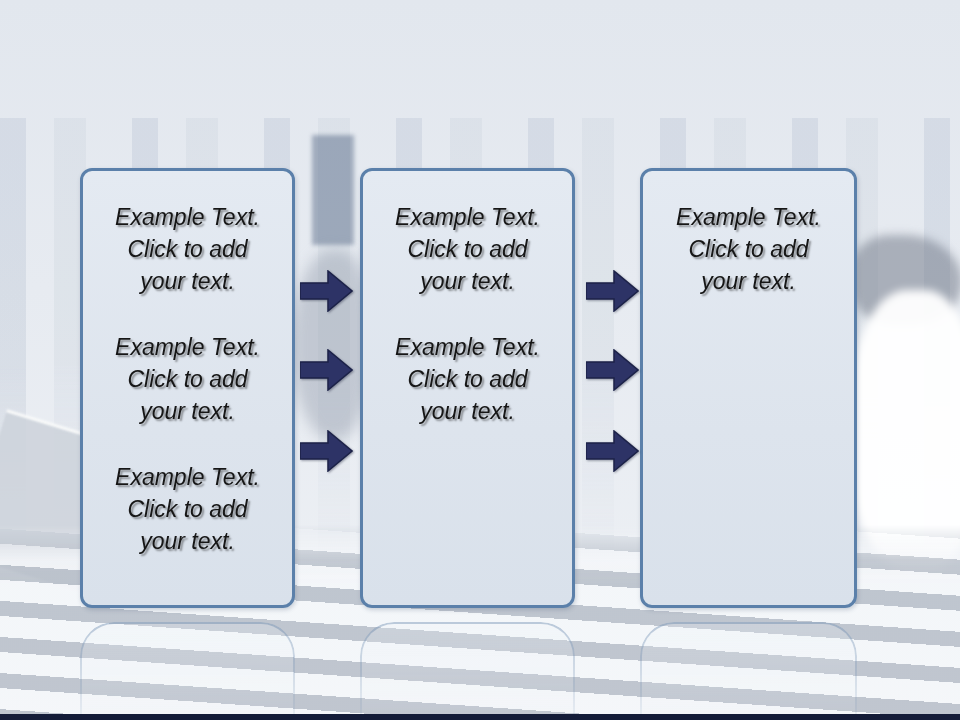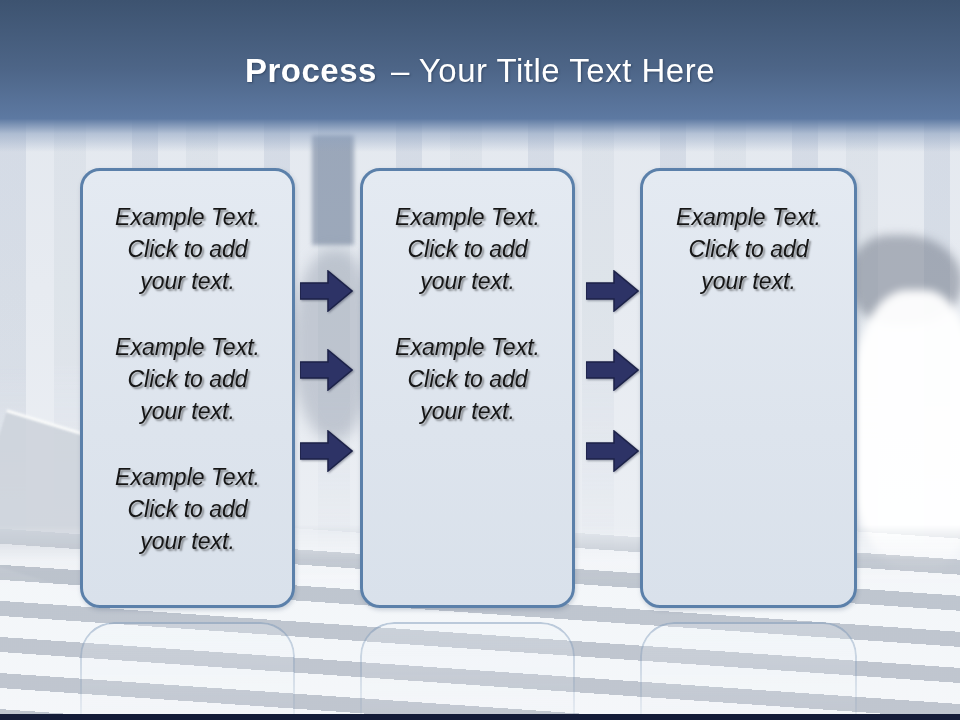--- a/index.html
+++ b/index.html
@@ -59,21 +59,21 @@
     margin:0;padding-top:52px;text-align:center;
     color:var(--title-text,#fff);font-size:33px;letter-spacing:.5px;
     text-shadow:1px 1px 2px rgba(30,45,70,.5);
   }
   .title .t-bold{font-weight:bold;margin-right:14px;}
   .title .t-rest{font-weight:300;}
   
   .box{
     position:absolute;top:168px;width:215px;height:440px;z-index:4;
     background:linear-gradient(180deg,#e4eaf2 0%,var(--box-fill,#dde4ed) 60%,#d9e1eb 100%);
-    border:3px solid var(--box-border,#5b80aa);border-radius:20px;
+    border:3px solid var(--box-border,#5b80aa);border-radius:12px;
     box-shadow:1px 2px 4px rgba(70,90,120,.25);
     box-sizing:border-box;
   }
   .box1{left:80px;}
   .box2{left:360px;}
   .box3{left:640px;width:217px;}
   .tblock{
     position:absolute;left:8px;right:8px;text-align:center;
     font-style:italic;font-size:23px;line-height:32px;
     color:var(--body-text,#161616);white-space:pre-line;
@@ -114,23 +114,20 @@
   <div class="bg-layer person-head"></div>
   <div class="bg-layer laptop-shape"></div>
   <div class="bg-layer arm-shadow"></div>
   <div class="bg-layer pillow"></div>
   <div class="bg-layer bed-stripes"></div>
 
   <div class="reflection rf1"></div>
   <div class="reflection rf2"></div>
   <div class="reflection rf3"></div>
 
-  <div class="header">
-    <h1 class="title"><span class="t-bold">Process</span><span class="t-rest">– Your Title Text Here</span></h1>
-  </div>
 
   <div class="box box1">
     <div class="tblock tb1">Example Text.
 Click  to add
 your text.</div>
     <div class="tblock tb2">Example Text.
 Click  to add
 your text.</div>
     <div class="tblock tb3">Example Text.
 Click  to add

